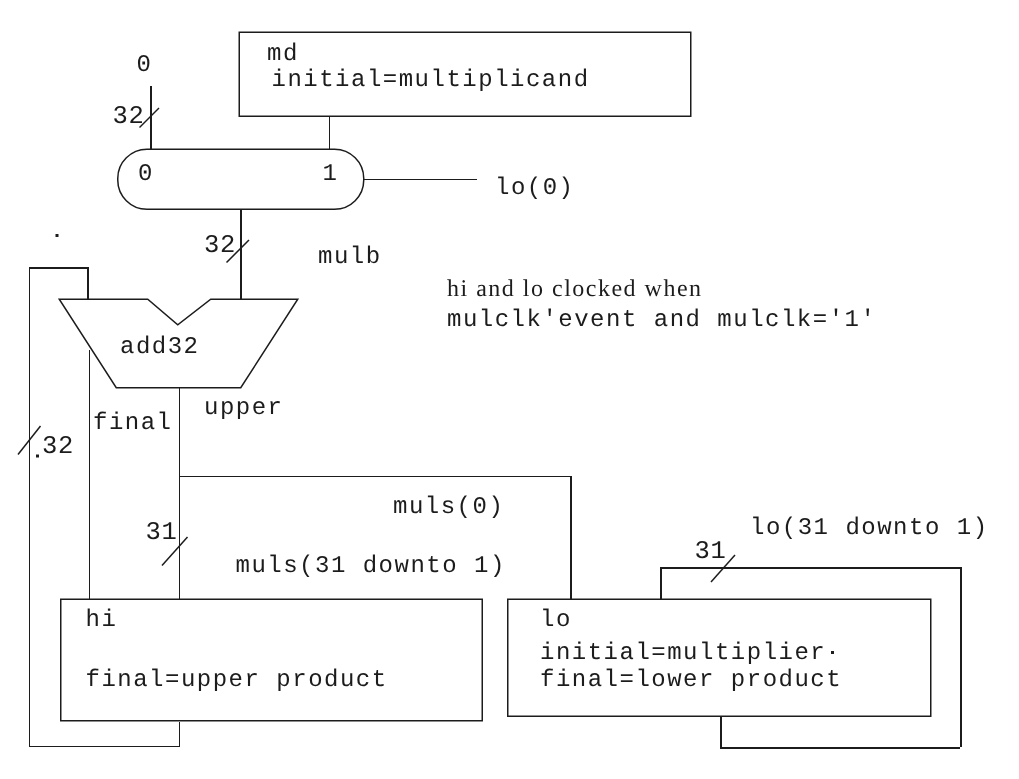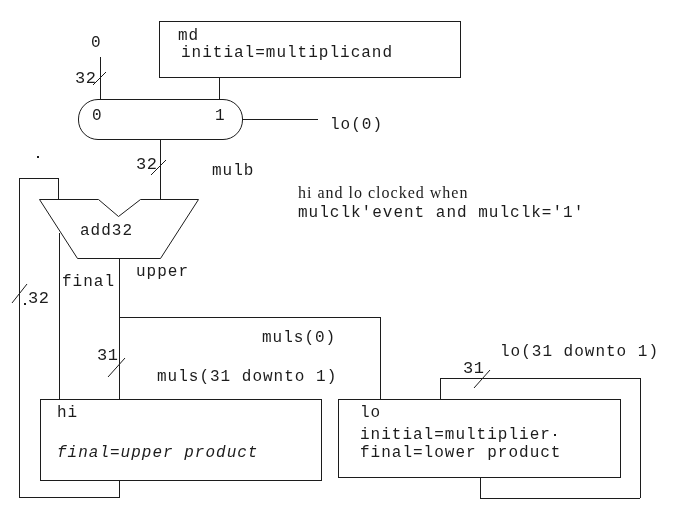--- a/index.html
+++ b/index.html
@@ -94,19 +94,19 @@
   <div class="lbl" style="left:298px;top:203px;">mulclk'event and mulclk='1'</div>
 
   <div class="lbl" style="left:262px;top:284px;margin-top:44px;">muls(0)</div>
   <div class="lbl sm" style="left:28px;top:292px;">32</div>
   <div class="lbl sm" style="left:97px;top:349px;">31</div>
   <div class="lbl" style="left:145px;top:367px;margin-left:12px;">muls(31 downto 1)</div>
   <div class="lbl sm" style="left:463px;top:362px;">31</div>
   <div class="lbl" style="left:500px;top:342px;">lo(31 downto 1)</div>
 
   <div class="lbl" style="left:57px;top:403px;">hi</div>
-  <div class="lbl" style="left:57px;top:443px;font-style:italic;">final=upper product</div>
+  <div class="lbl" style="left:57px;top:443px;">final=upper product</div>
 
   <div class="lbl" style="left:360px;top:403px;">lo</div>
   <div class="lbl" style="left:360px;top:425px;">initial=multiplier</div>
   <div class="lbl" style="left:360px;top:443px;">final=lower product</div>
 
 </div>
 
 </body></html>

